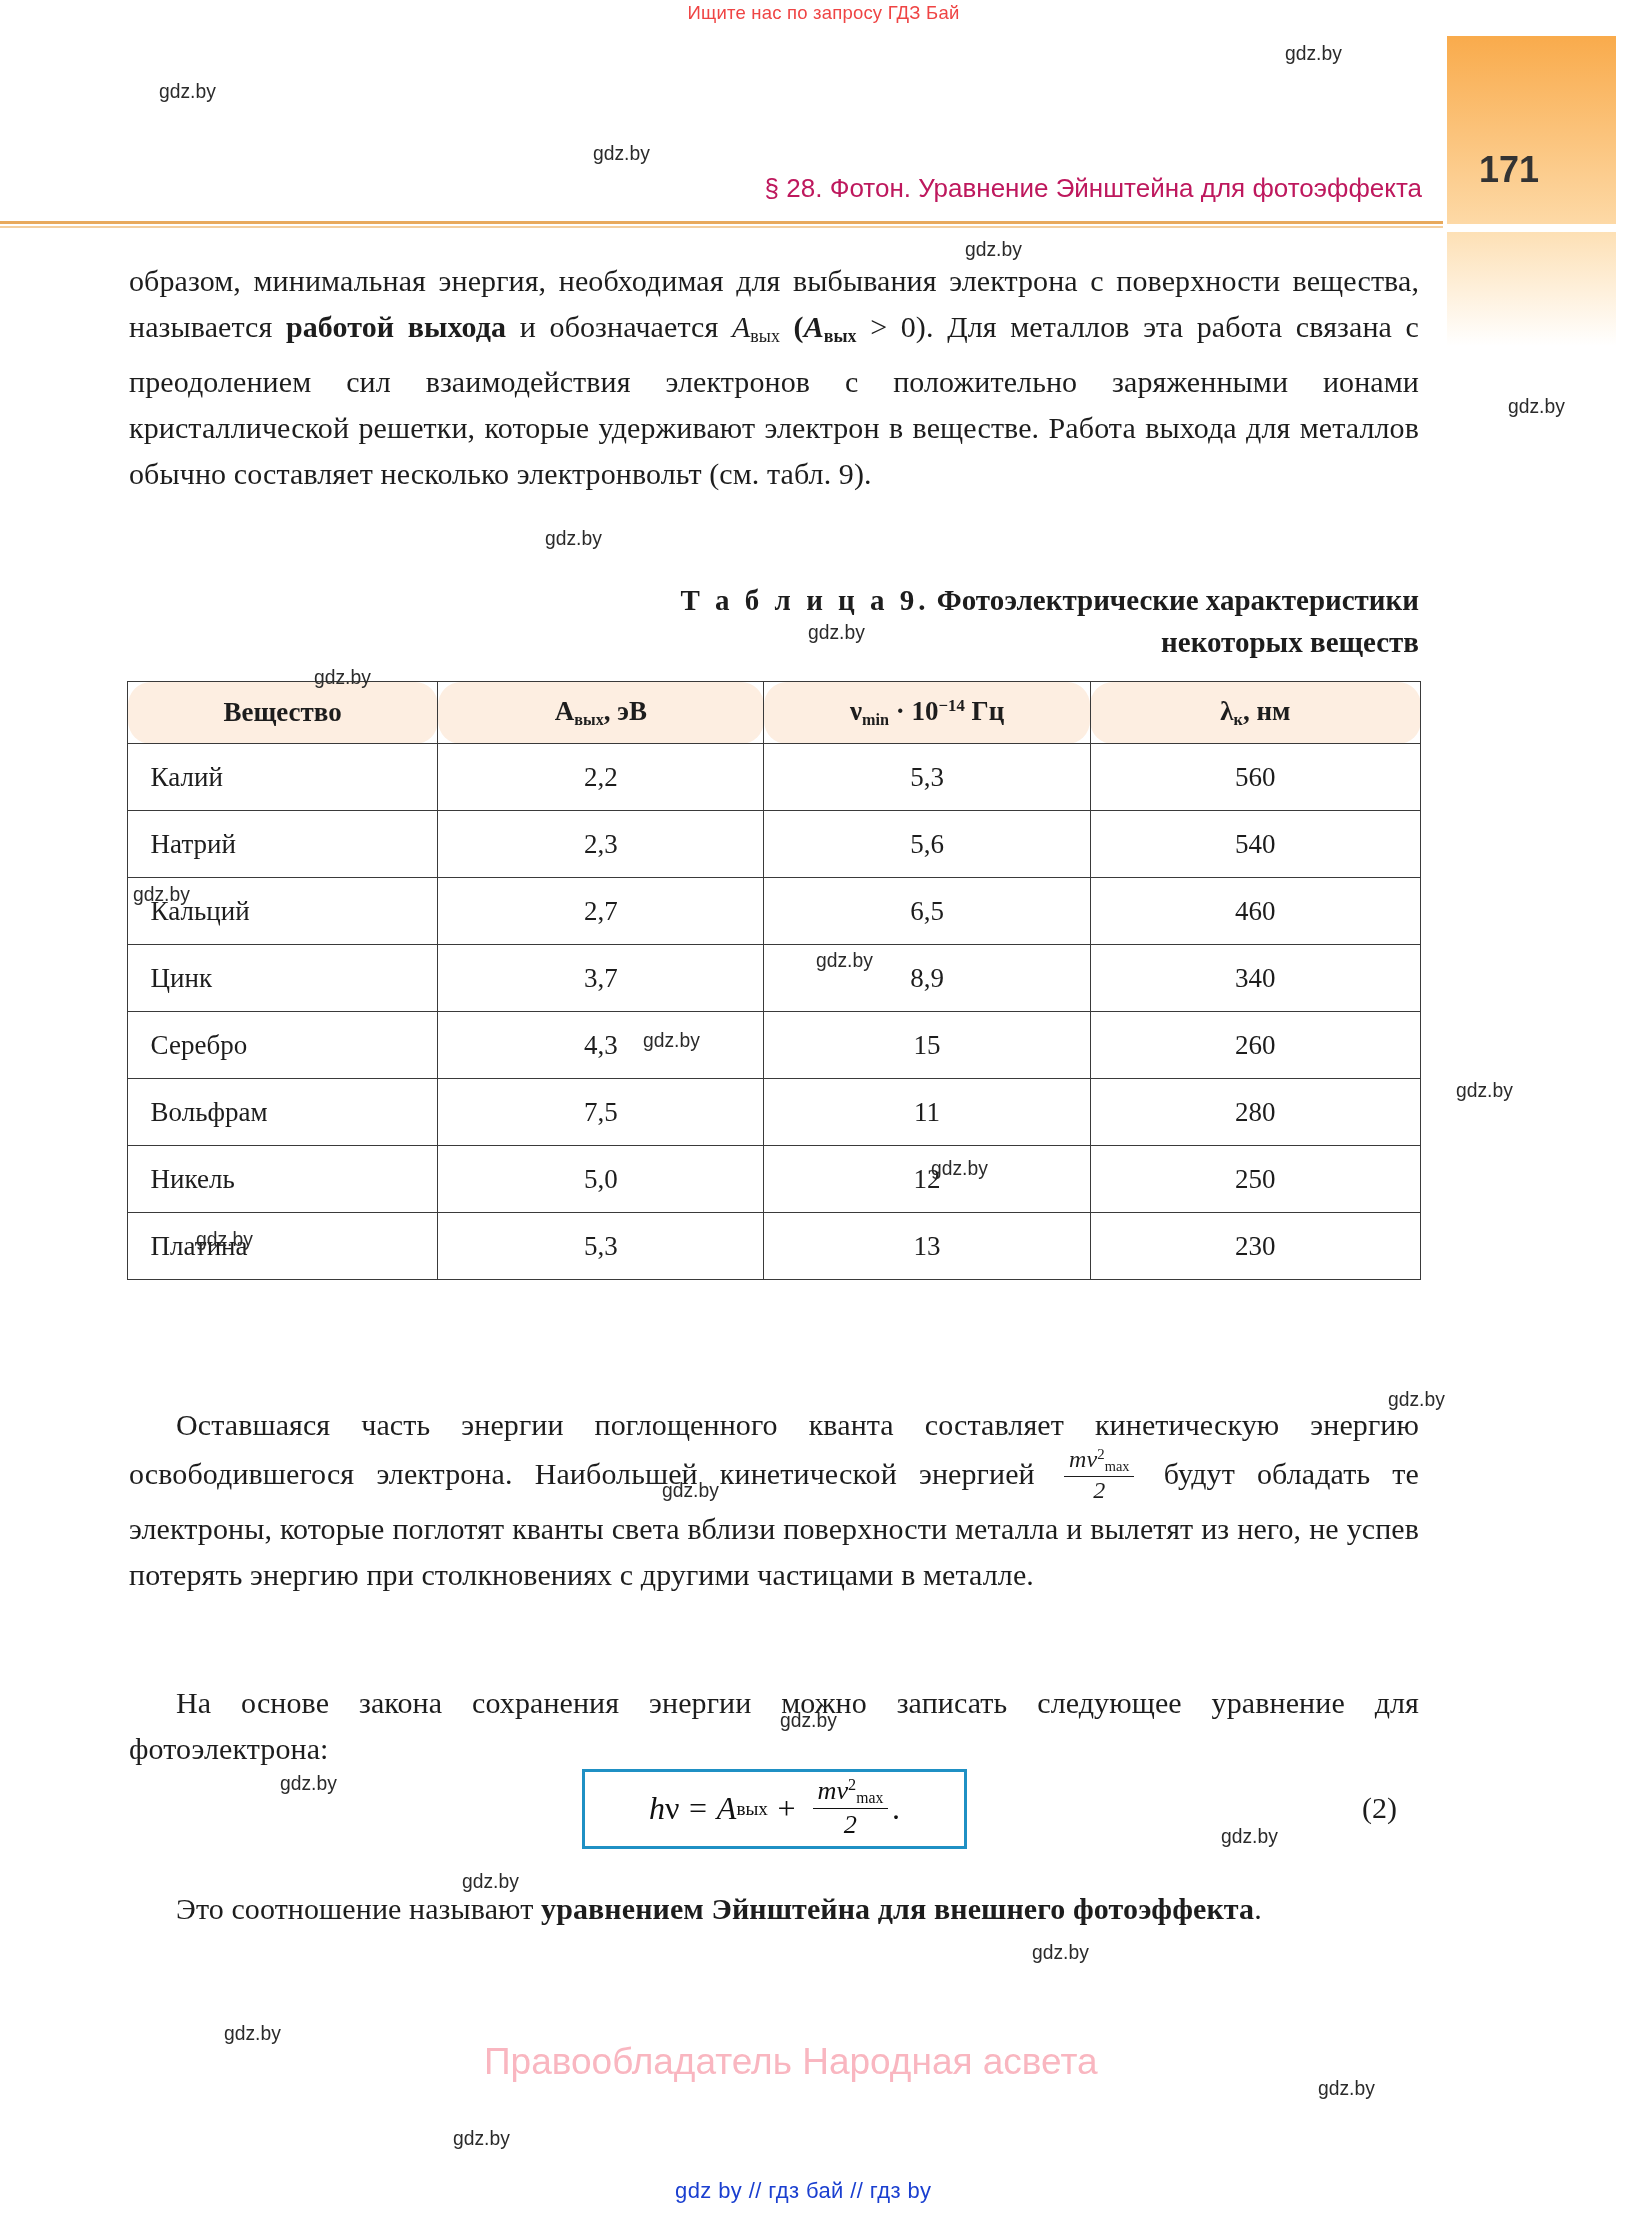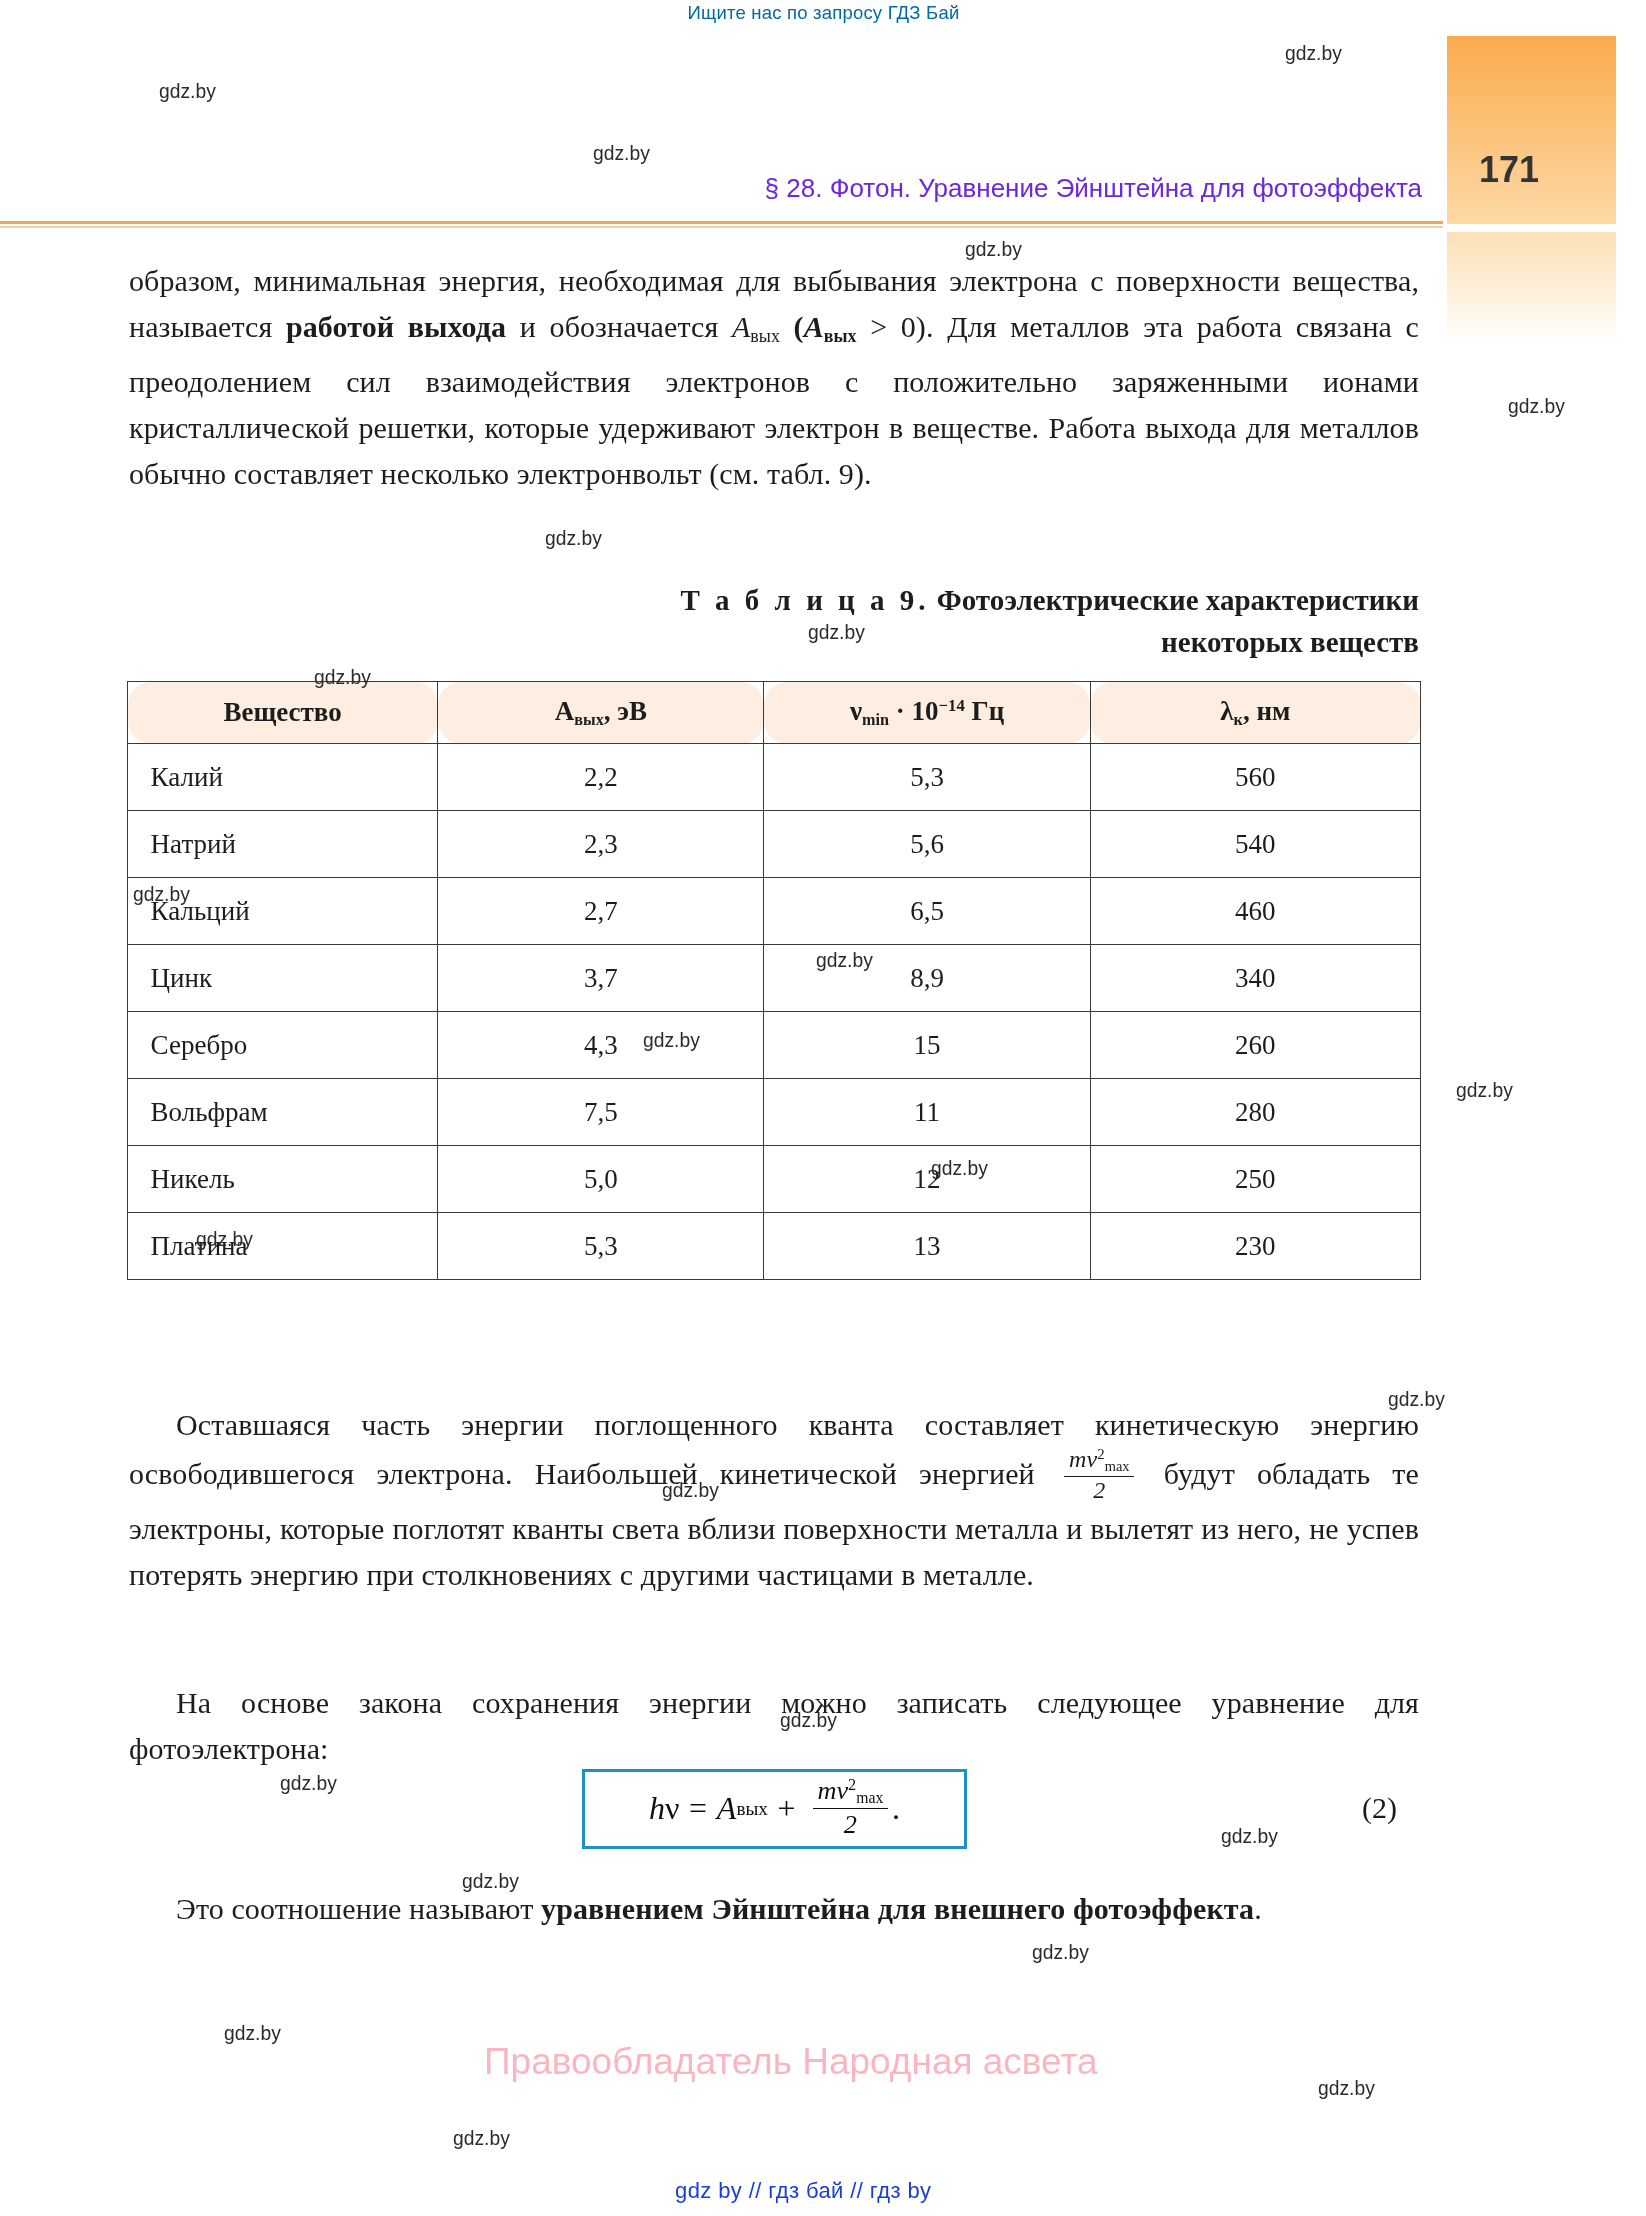--- a/index.html
+++ b/index.html
@@ -20,35 +20,35 @@
 
   
   .promo-banner {
     position: absolute;
     top: 1.6px;
     left: 0;
     width: 1647px;
     text-align: center;
     font-family: "Liberation Sans", sans-serif;
     font-size: 18.5px;
-    color: #0369a1;
+    color: #ef4444;
     letter-spacing: 0.2px;
     white-space: nowrap;
   }
 
   
   .runhead {
     position: absolute;
     left: 0;
     top: 173px;
     width: 1422px;
     text-align: right;
     font-family: "Liberation Sans", sans-serif;
     font-size: 26px;
-    color: #6d28d9;
+    color: #be185d;
     white-space: nowrap;
   }
   .header-rule {
     position: absolute;
     left: 0;
     top: 221px;
     width: 1443px;
     height: 3.2px;
     background: #e8a95c;
   }

